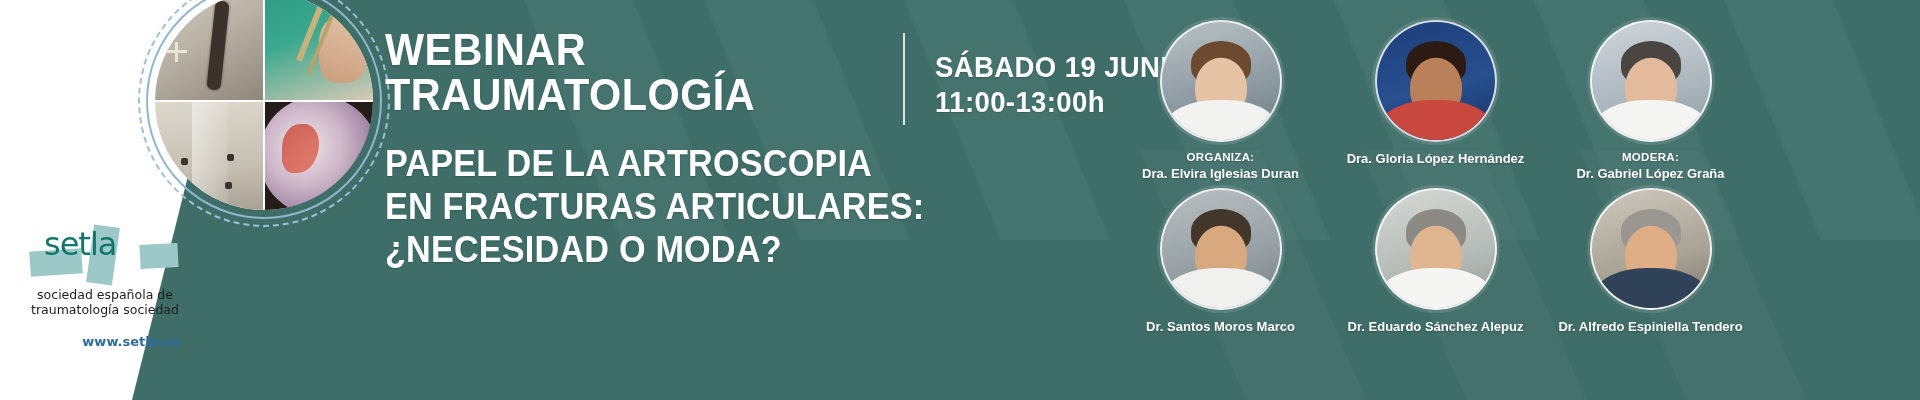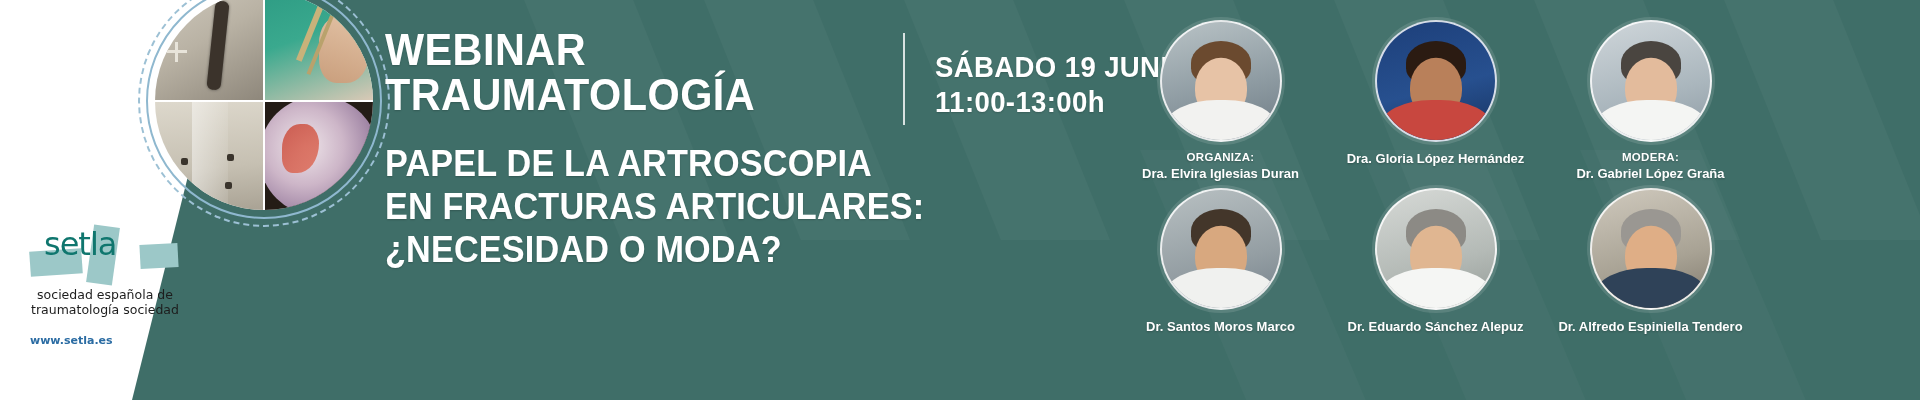--- a/index.html
+++ b/index.html
@@ -156,23 +156,23 @@
     font-size:32px; font-weight:400; letter-spacing:-1px;
     color:#0f766e; line-height:1;margin-left:8px;
   }
   .logo-tag {
     margin-top:4px;
     font-family:"DejaVu Sans", sans-serif;
     font-size:12.5px; line-height:1.18; color:#1d1d1d;
     text-align:center; width:150px;
   }
   .logo-url {
-    margin-top:16px; width:150px; text-align:left;
+    margin-top:16px; width:150px; text-align:right;
     font-family:"DejaVu Sans", sans-serif;
-    font-size:11px; font-weight:700; color:#2b6ca3;
+    font-size:13px; font-weight:700; color:#2b6ca3;
   }
 
   
   .headline-block { position:absolute; left:385px; top:28px; }
   .kicker {
     color:#ffffff; font-weight:700;
     font-size:45px; line-height:0.99;
     letter-spacing:0.5px;
     transform:scaleX(0.92); transform-origin:left center;
     text-shadow:0 1px 2px rgba(0,0,0,.18);

